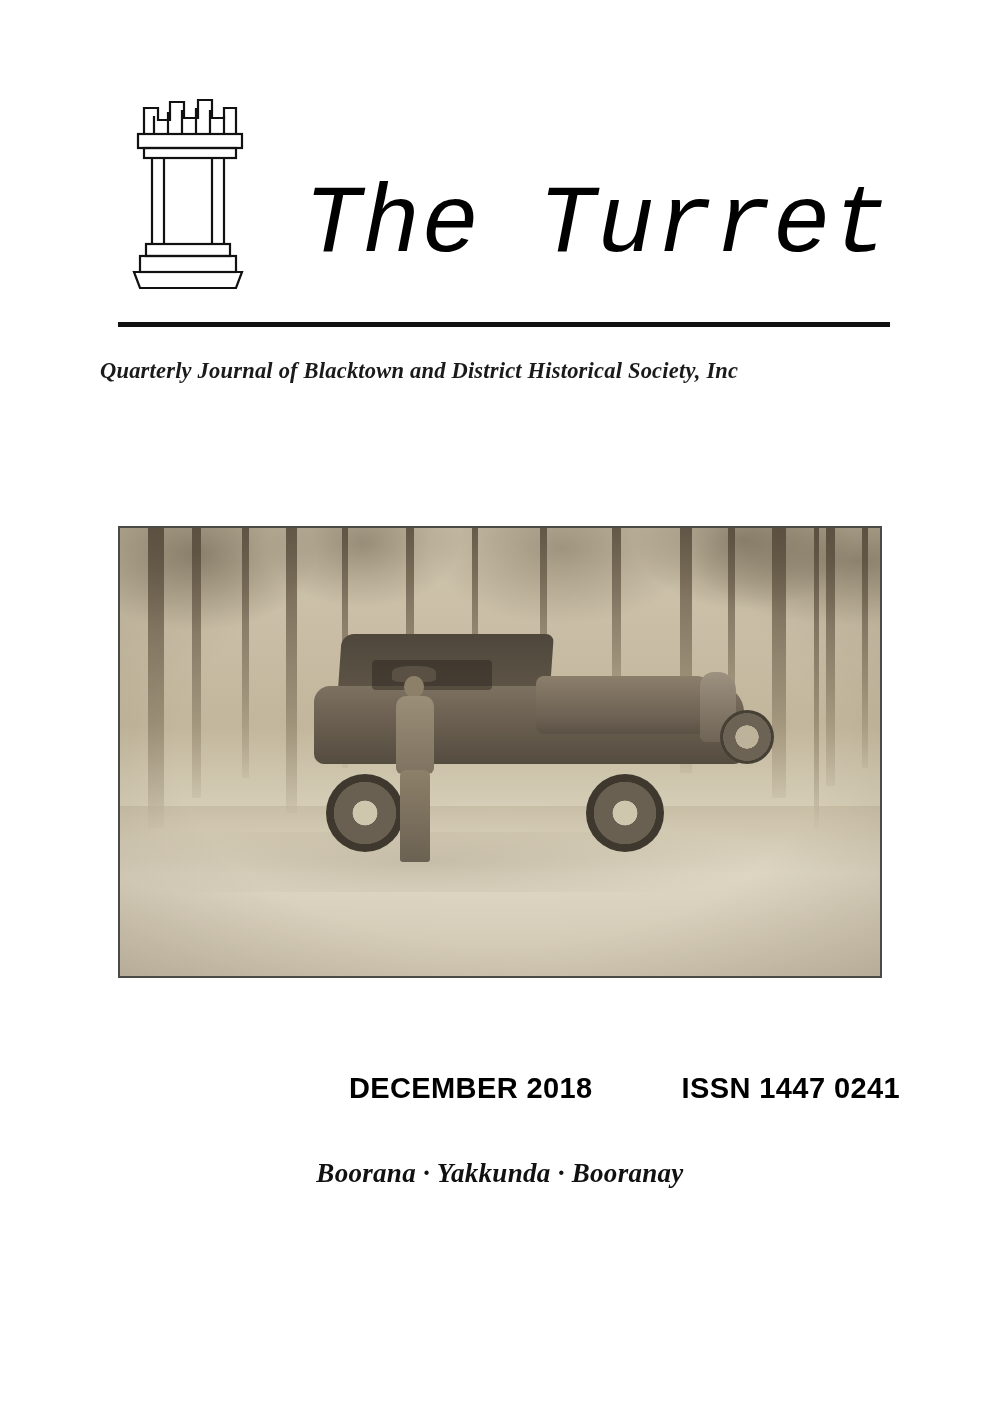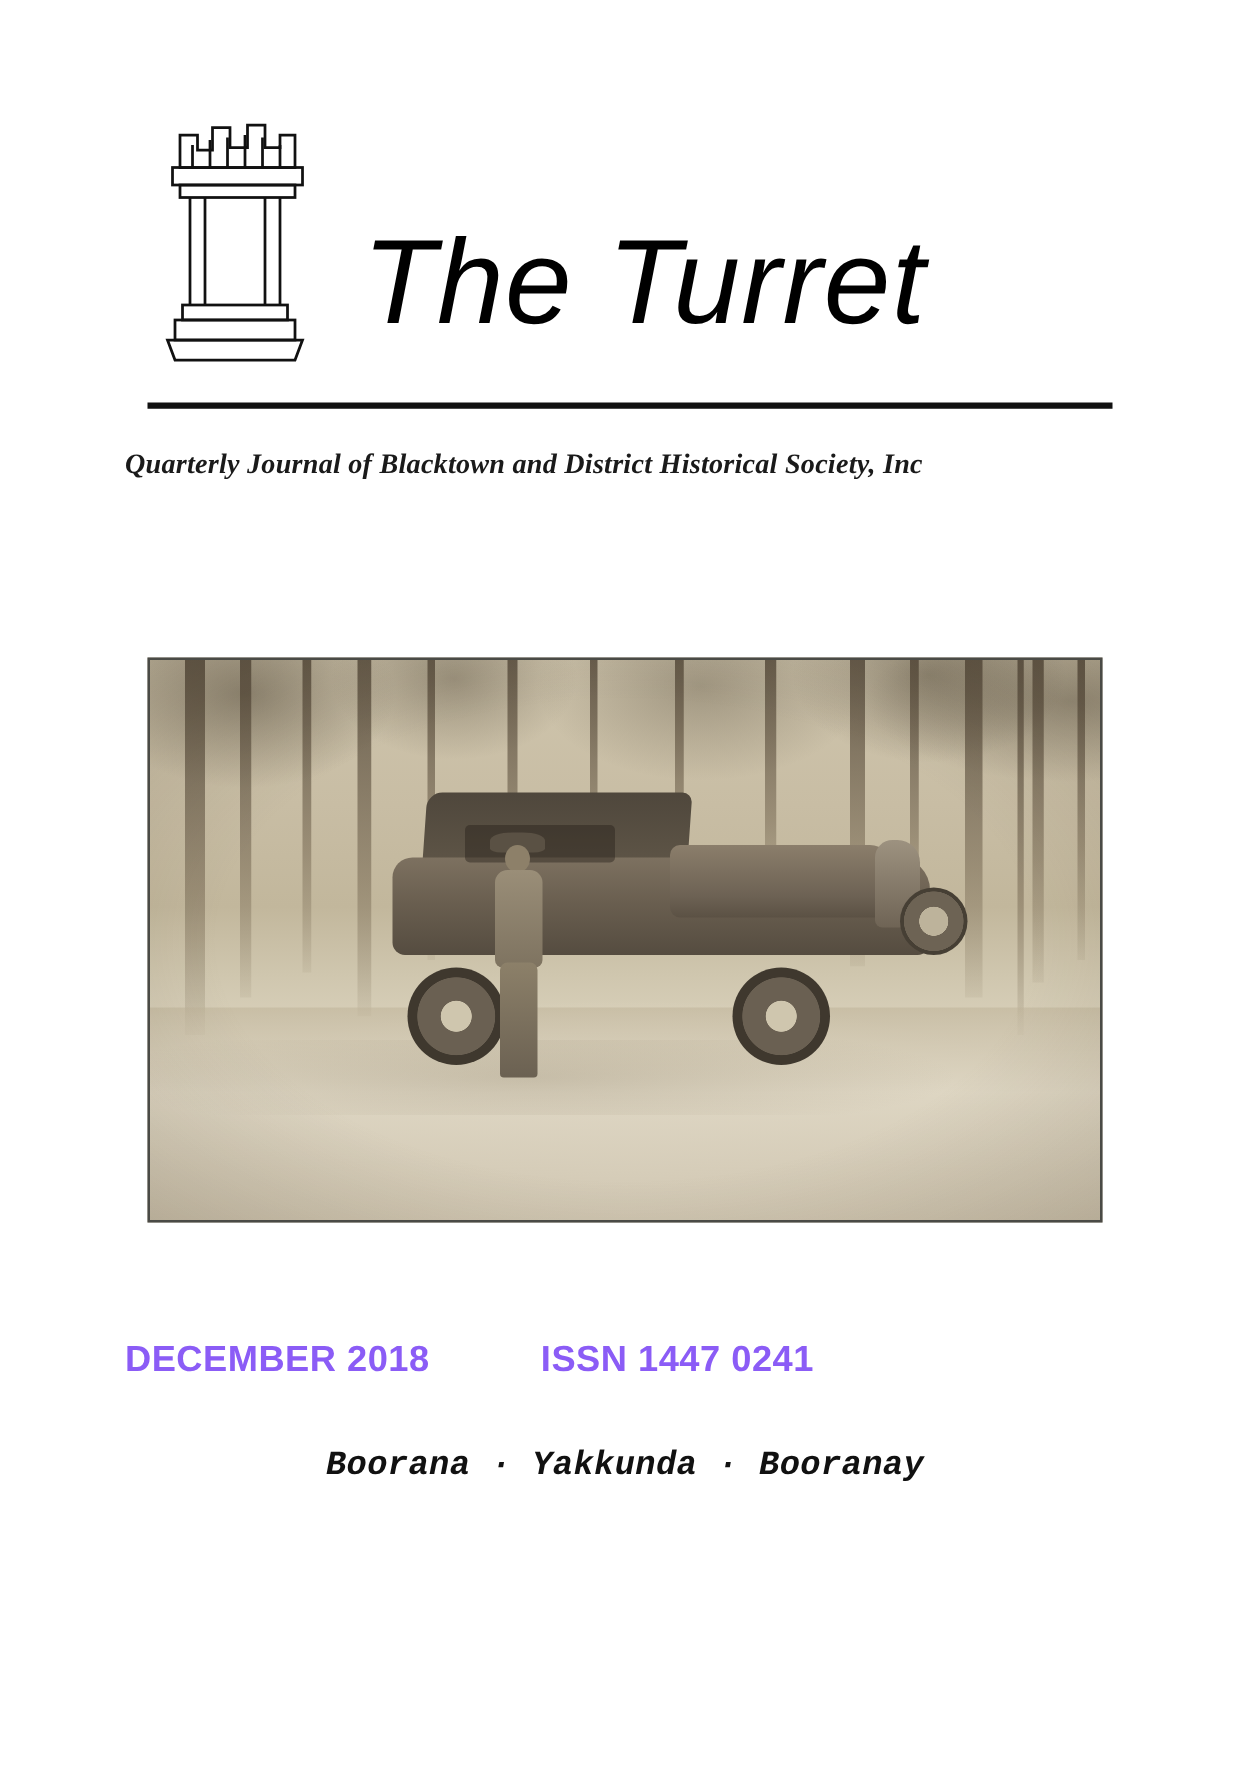--- a/index.html
+++ b/index.html
@@ -35,22 +35,22 @@
     left: 128px;
     top: 10px;
     width: 120px;
     height: 210px;
   }
   .journal-title {
     position: absolute;
     left: 290px;
     top: 100px;
     width: 600px;
-    text-align: left;
-    font-family: Liberation Sans, sans-serif;
+    text-align: right;
+    font-family: Liberation Mono, monospace;
     font-style: italic;
     font-size: 96px;
     line-height: 1;
     letter-spacing: 1px;
     color: #000000;
     white-space: nowrap;
   }
 
   .rule {
     position: absolute;
@@ -259,39 +259,39 @@
       radial-gradient(ellipse 78% 78% at 50% 50%, rgba(0,0,0,0) 55%, rgba(90,78,58,0.22) 100%);
     mix-blend-mode: multiply;
   }
 
   
   .issue-line {
     position: absolute;
     left: 100px;
     top: 1072px;
     width: 800px;
-    text-align: left;
+    text-align: right;
     font-family: "Liberation Sans", sans-serif;
     font-weight: bold;
     font-size: 29px;
     letter-spacing: 0.4px;
-    color: #8b5cf6;
+    color: #000000;
     white-space: nowrap;
   }
   .issue-line .gap {
     display: inline-block;
     width: 72px;
   }
   .names-line {
     position: absolute;
     left: 100px;
     top: 1158px;
     width: 800px;
     text-align: center;
-    font-family: Liberation Mono, monospace;
+    font-family: Liberation Serif, serif;
     font-style: italic;
     font-weight: bold;
     font-size: 27px;
     letter-spacing: 0.3px;
     color: #111111;
     white-space: nowrap;
   }
 </style>
 </head>
 <body>

